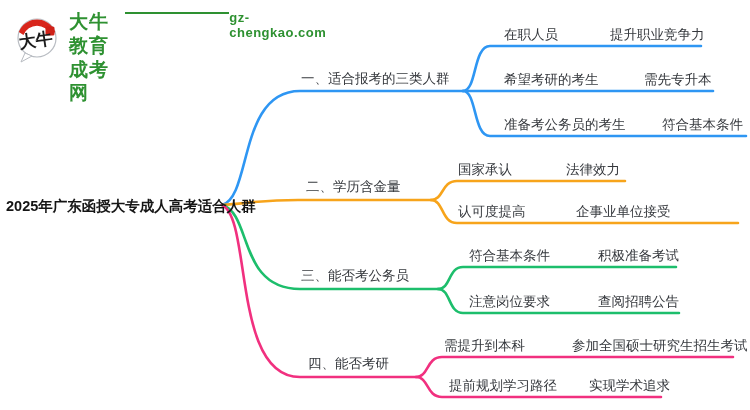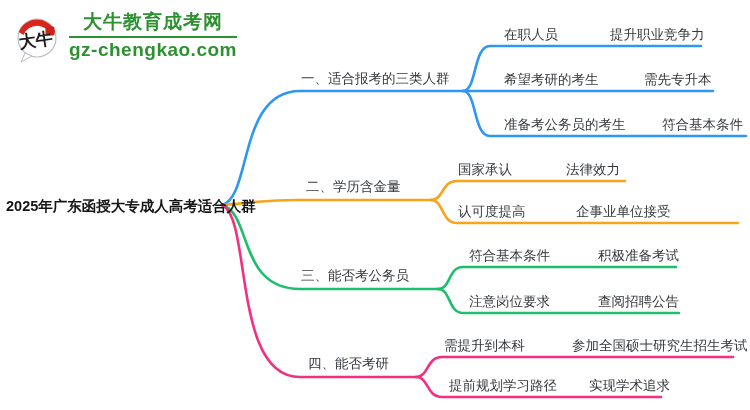--- a/index.html
+++ b/index.html
@@ -4,24 +4,24 @@
 <style>
   html,body{margin:0;padding:0;background:#ffffff;width:750px;height:410px;overflow:hidden;}
   .stage{position:relative;width:750px;height:410px;background:#fff;font-family:"Liberation Sans",sans-serif;}
   svg text{font-family:"Liberation Sans","DejaVu Sans",sans-serif;fill:#35383d;}
   .topic{font-size:14.5px;font-weight:700;fill:#151515;}
   .blabel{font-size:13.5px;}
   .sub{font-size:13.5px;}
   .branch-line{fill:none;stroke-width:2.6;stroke-linecap:round;stroke-linejoin:round;}
   
   .logo{position:absolute;left:14px;top:10px;display:flex;align-items:flex-start;gap:7px;}
-  .logo-txt{display:flex;flex-direction:column;align-items:center;}
+  .logo-txt{display:flex;flex-direction:row;}
   .logo-title{font-size:19px;font-weight:700;color:#2e9131;letter-spacing:1px;line-height:1.25;}
   .logo-rule{height:2px;background:#2e9131;margin:2px 0 1px 0;width:100%;}
-  .logo-url{font-size:19px;font-weight:700;color:#2e9131;letter-spacing:.5px;}
+  .logo-url{font-size:13px;font-weight:700;color:#2e9131;letter-spacing:.5px;}
 </style>
 </head>
 <body>
 
 <div class="stage">
 
   
   <div class="logo">
     <svg width="48" height="54" viewBox="0 0 48 54">
       <circle cx="23" cy="28" r="19" fill="#ffffff" stroke="#b8bcc2" stroke-width="1.2"></circle>

